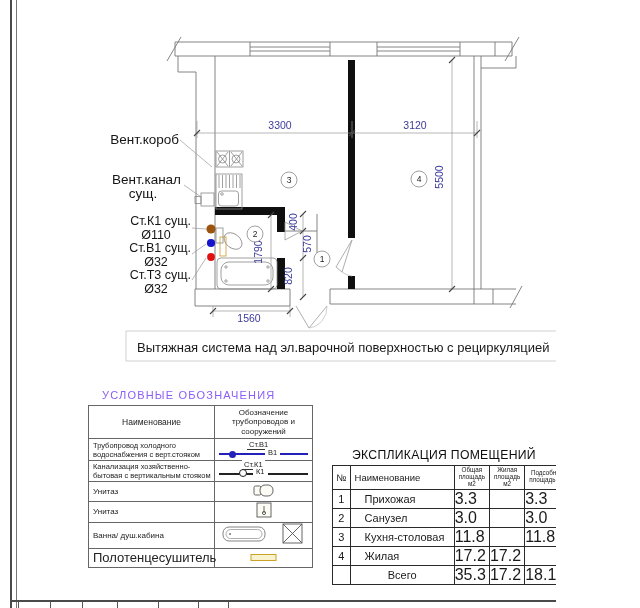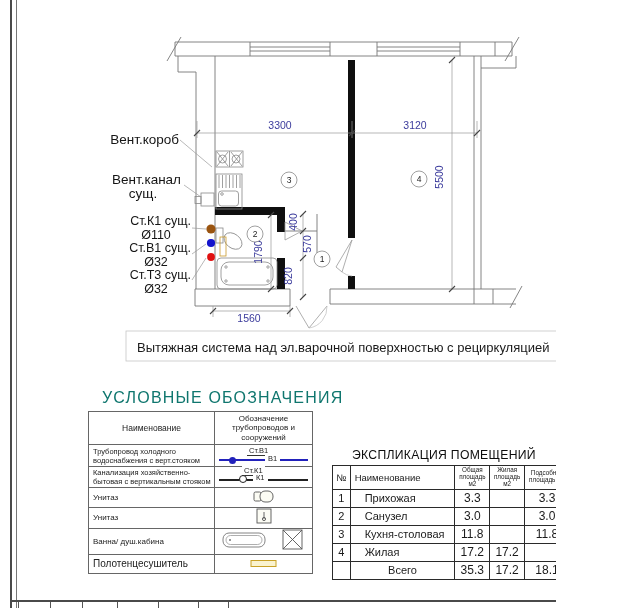--- a/index.html
+++ b/index.html
@@ -12,21 +12,21 @@
   .lbl{fill:#151515;}
   
   .frameL1{left:10px;top:0;width:2px;height:608px;background:#4a4a4a;}
   .frameL2{left:16px;top:0;width:1px;height:608px;background:#777;}
   .frameR1{left:624px;top:0;width:1px;height:608px;background:#777;}
   .frameR2{left:636px;top:0;width:2px;height:608px;background:#4a4a4a;}
   .frameB{left:10px;top:600px;width:628px;height:2px;background:#4a4a4a;}
   .stampv{top:602px;width:1px;height:6px;background:#555;}
   
   #legend{left:88px;top:389px;width:224px;}
-  #legend .ltitle{font-size:16px;letter-spacing:1.2px;color:#0f766e;white-space:nowrap;
+  #legend .ltitle{font-size:11px;letter-spacing:1.2px;color:#8b5cf6;white-space:nowrap;
                   margin:0 0 4px 14px;}
   table.leg{border-collapse:collapse;width:224px;table-layout:fixed;}
   table.leg td{border:1px solid #666;padding:0;vertical-align:middle;}
   table.leg .nm{font-size:7.5px;line-height:1.2;padding:1px 2px 1px 4px;color:#222;}
   table.leg .sym{position:relative;}
   .c1{width:125px;} .c2{width:97px;}
   .hdrcell{font-size:8.5px;text-align:center;color:#222;}
   .hdr2{font-size:8px;line-height:1.15;text-align:center;padding:2px 6px;color:#222;}
   .tag{position:absolute;font-size:7.5px;color:#222;border-bottom:1px solid #333;
        padding:0 2px;background:#fff;}
@@ -42,21 +42,21 @@
   #expl{left:332px;top:448px;width:238px;}
   #expl .etitle{font-size:12.2px;letter-spacing:.3px;color:#0d0d0d;margin:0 0 3px 20px;
                 white-space:nowrap;}
   table.ex{border-collapse:collapse;table-layout:fixed;}
   table.ex td{border:1px solid #2a2a2a;padding:0;color:#1a1a1a;}
   table.ex .h{font-size:9.5px;text-align:center;}
   table.ex .hsmall{font-size:6.3px;line-height:1.1;text-align:center;padding:1px;}
   table.ex .num{font-size:11px;text-align:center;height:17px;}
   table.ex .name{font-size:11px;text-align:left;padding-left:14px;}
   table.ex .namec{font-size:11px;text-align:center;}
-  table.ex .val{font-size:12px;text-align:center;}
+  table.ex .val{font-size:16px;}
   .cw0{width:18px;}.cw1{width:107px;}.cw2{width:33px;}.cw3{width:33px;}.cw4{width:44px;}
 </style>
 </head>
 <body>
 
 <div id="page">
 
   <svg class="abs" style="left:0;top:0" width="640" height="378" viewBox="0 0 640 378">
 
     <g stroke="#777" stroke-width="0.9" fill="none">
@@ -297,21 +297,21 @@
             <rect x="5" y="6.5" width="36" height="9" rx="4.5" stroke="#999" fill="none" stroke-width="0.8"></rect>
             <circle cx="9" cy="11" r="1" fill="#777"></circle>
             <rect x="62" y="1" width="19" height="19" stroke="#555" fill="#fff" stroke-width="0.9"></rect>
             <line x1="62" y1="1" x2="81" y2="20" stroke="#555" stroke-width="0.9"></line>
             <line x1="81" y1="1" x2="62" y2="20" stroke="#555" stroke-width="0.9"></line>
           </svg>
         </td>
       </tr>
       <tr style="height:17px">
         <td class="c1">
-              <div class="nm" style="font-size:10px">Полотенцесушитель</div>
+              <div class="nm" style="font-size:13px">Полотенцесушитель</div>
             </td>
         <td class="c2 iconcell">
           <svg width="30" height="11" viewBox="0 0 30 11">
             <rect x="2" y="2.5" width="25" height="6" stroke="#c9a227" fill="#faf3cf" stroke-width="1"></rect>
           </svg>
         </td>
       </tr>
     </tbody>
       </table>
   </div>

